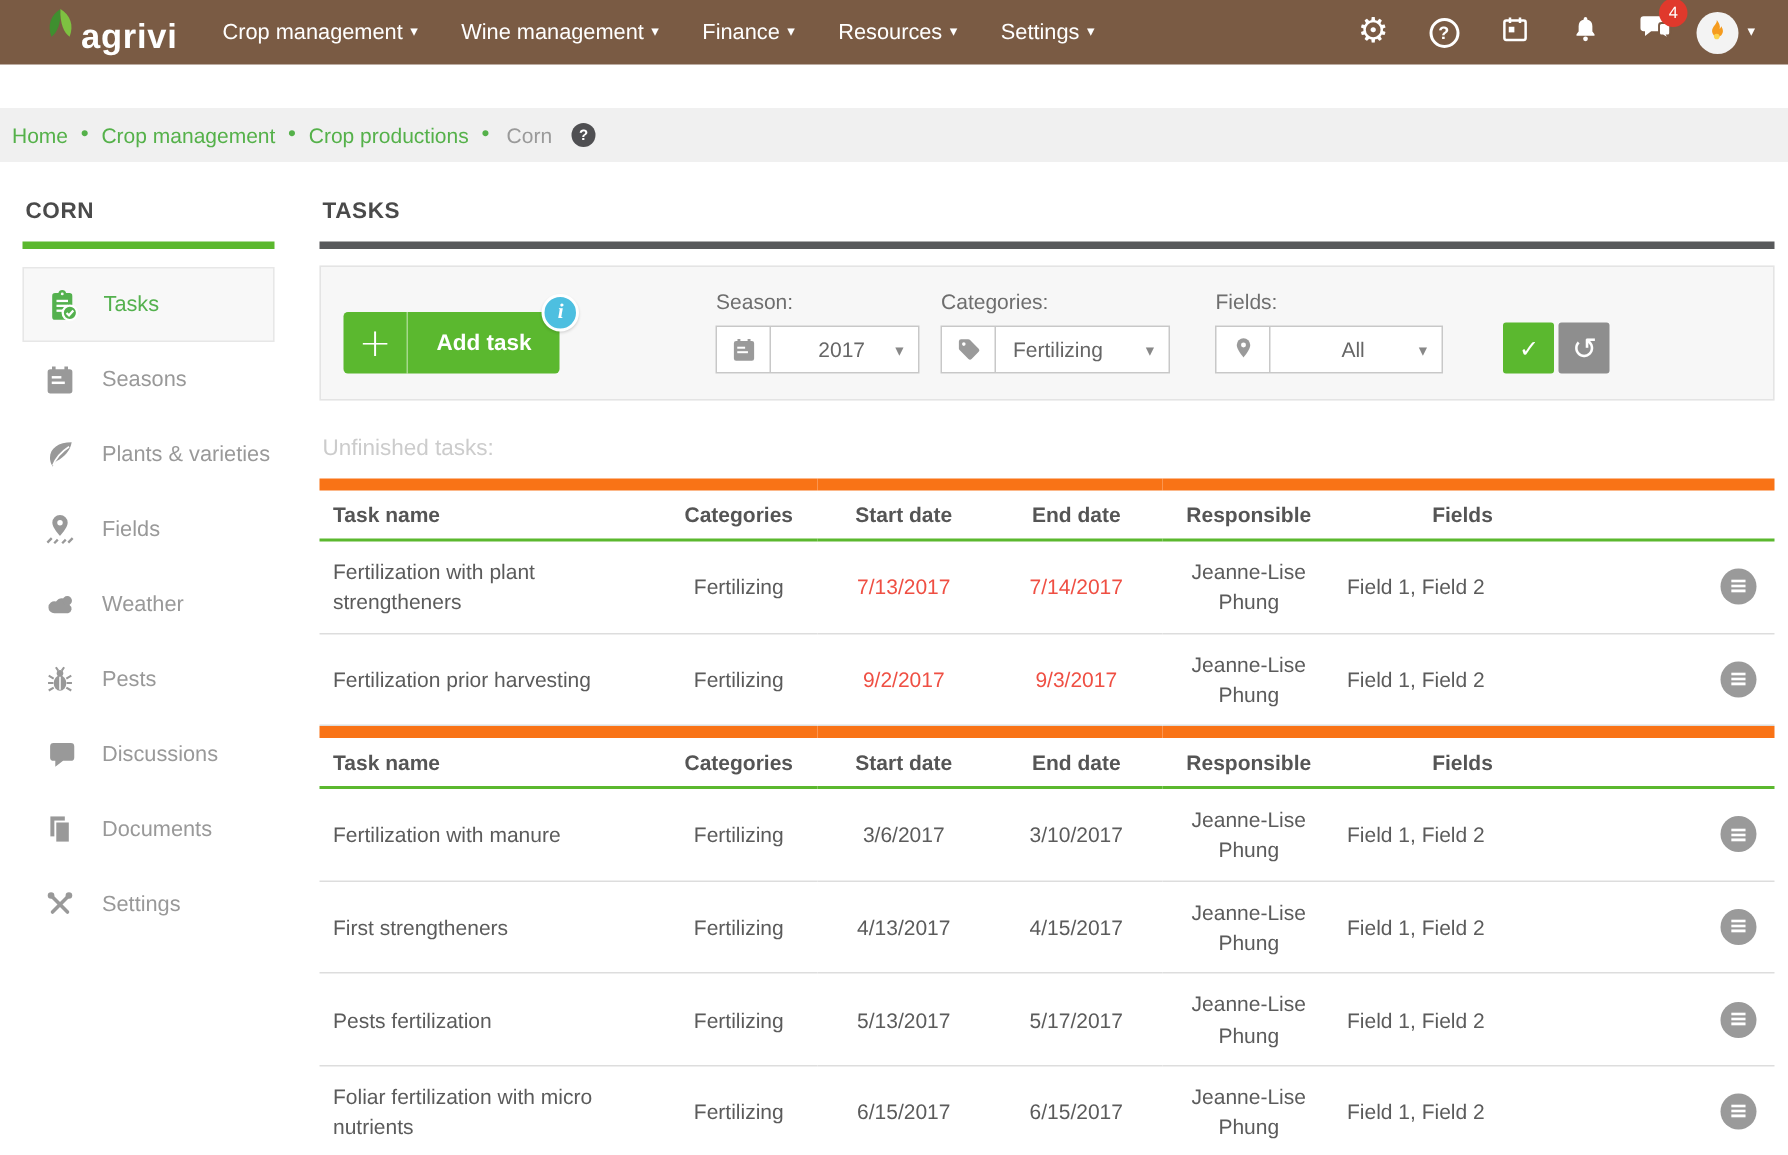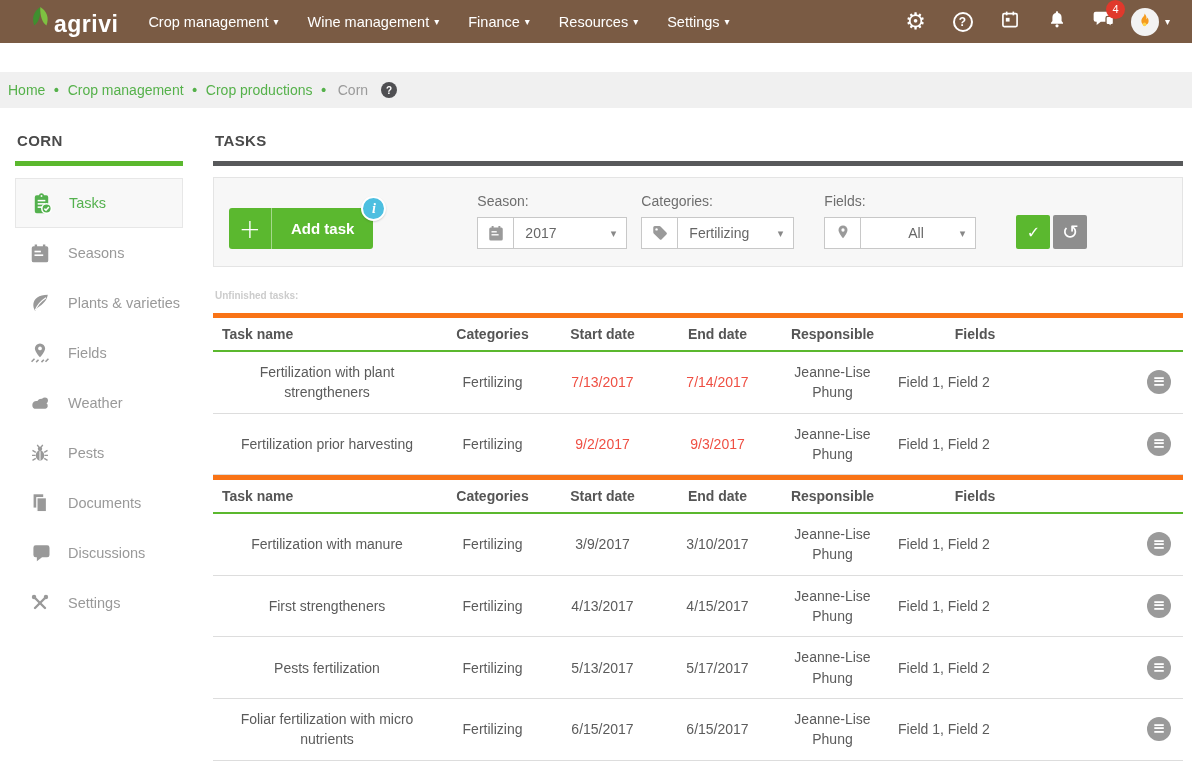--- a/index.html
+++ b/index.html
@@ -52,38 +52,38 @@
   .addtask { display:flex; align-items:center; background:#5bb82f; color:#fff; height:41px; border-radius:3px; cursor:pointer; }
   .addtask .plus { width:43px; display:flex; align-items:center; justify-content:center; font-size:26px; font-weight:300; border-right:1px solid rgba(255,255,255,.45); height:100%; }
   .addtask .lbl { font-size:15px; font-weight:bold; padding:0 19px; }
   .info-badge { position:absolute; top:-12px; right:-13px; width:25px; height:25px; border-radius:50%; background:#4dbfe0; border:2px solid #fff; color:#fff; display:flex; align-items:center; justify-content:center; font-family:"Liberation Serif", serif; font-style:italic; font-weight:bold; font-size:14px; box-shadow:0 1px 2px rgba(0,0,0,.15); cursor:pointer; }
   .filter { display:flex; flex-direction:column; }
   .filter-label { font-size:14px; color:#6e6e6e; margin-bottom:8px; }
   .selectbox { background:#fff; border:1px solid #c8c8c8; height:32px; display:flex; align-items:center; cursor:pointer; }
   .selectbox .sb-ico { width:36px; height:100%; display:flex; align-items:center; justify-content:center; border-right:1px solid #c8c8c8; color:#9a9a9a; }
   .selectbox .sb-val { font-size:14px; color:#666; padding-left:11px; flex:1; }
   .selectbox .sb-caret { color:#888; font-size:11px; padding-right:10px; }
-  .f-season { margin-left:104px; } .f-season .selectbox { width:150px; }
+  .f-season { margin-left:104px; } .f-season .selectbox { width:136px;text-align:center; }
   .f-categories { margin-left:14px; } .f-categories .selectbox { width:153px; }
   .f-fields { margin-left:30px; } .f-fields .selectbox { width:152px;gap:36px; }
   .btn-sq { width:34px; height:34px; border-radius:2px; color:#fff; display:flex; align-items:center; justify-content:center; cursor:pointer; }
   .btn-apply { background:#5bb82f; margin-left:40px; font-size:16px; font-weight:bold; }
   .btn-reset { background:#8e8e8e; margin-left:3px; font-size:20px; }
 
   
-  .section-heading { color:#ccc; font-weight:bold; font-size:10px; margin:23px 0 12px 2px; }
+  .section-heading { color:#ccc; font-weight:normal; font-size:15px; margin:23px 0 12px 2px; }
   table.tasks { width:100%; border-collapse:collapse; table-layout:fixed; }
   table.tasks col.c-name { width:227px; } table.tasks col.c-cat { width:105px; }
   table.tasks col.c-start { width:115px; } table.tasks col.c-end { width:115px; }
   table.tasks col.c-resp { width:115px; } table.tasks col.c-fields { width:170px; }
   table.tasks col.c-act { width:123px; }
-  table.tasks th { border-top:5px solid #f97316; border-bottom:2px solid #5bb82e; color:#555; font-size:14px; font-weight:bold; padding:8px; text-align:center; }
+  table.tasks th { border-top:8px solid #f97316; border-bottom:2px solid #5bb82e; color:#555; font-size:14px; font-weight:bold; padding:8px; text-align:center; }
   table.tasks th.col-name { text-align:left; padding-left:9px; }
   table.tasks td { border-bottom:1px solid #ddd; color:#5b5b5b; font-size:14px; padding:10px 8px; vertical-align:middle; line-height:1.45; }
-  table.tasks td.name { text-align:center; padding-left:9px; overflow-wrap:break-word; }
+  table.tasks td.name { text-align:left; padding-left:9px; overflow-wrap:break-word; }
   table.tasks td.center { text-align:center; }
   table.tasks td.fields { text-align:left; padding-left:8px;margin-left:45px; }
   table.tasks td.overdue { color:#ef4f43; }
   table.tasks td.action { text-align:right; padding-right:12px; }
   .row-menu { display:inline-flex; width:24px; height:24px; border-radius:50%; background:#9a9a9a; color:#fff; align-items:center; justify-content:center; font-size:15px; font-weight:bold; cursor:pointer; font-family:"DejaVu Sans", sans-serif; }
 </style>
 </head>
 <body>
 
 <div class="navbar">
@@ -232,34 +232,34 @@
             <circle cx="12" cy="7.4" r="2.4" fill="currentColor"></circle>
             <ellipse cx="12" cy="14.6" rx="4.6" ry="5.6" fill="currentColor"></ellipse>
             <path stroke="currentColor" stroke-width="1.5" d="M7.4 11.3L3.8 9.2M7.2 14.6H3.3M7.4 17.9l-3.6 2.1M16.6 11.3l3.6-2.1M16.8 14.6h3.9M16.6 17.9l3.6 2.1M10.7 5.6L9 3.1M13.3 5.6L15 3.1"></path>
             <line x1="12" y1="10" x2="12" y2="19.5" stroke="#fff" stroke-width="1.1"></line>
           </svg>
         </span>
       <span class="lbl">Pests</span>
     </div>
     <div class="side-item">
       <span class="ico">
+          <svg width="23" height="23" viewBox="0 0 24 24">
+            <path fill="currentColor" d="M19 3.5H7a2.4 2.4 0 0 0-2.4 2.4v7.6A2.4 2.4 0 0 0 7 15.9h1.2v4.1l5.4-4.1H19a2.4 2.4 0 0 0 2.4-2.4V5.9A2.4 2.4 0 0 0 19 3.5z"></path>
+          </svg>
+        </span>
+      <span class="lbl">Discussions</span>
+    </div>
+    <div class="side-item">
+      <span class="ico">
           <svg width="22" height="22" viewBox="0 0 24 24">
             <rect x="5" y="2.5" width="10.5" height="14.5" fill="currentColor"></rect>
             <rect x="8.6" y="6.2" width="10.5" height="15.3" fill="currentColor" stroke="#fff" stroke-width="1.4"></rect>
           </svg>
         </span>
       <span class="lbl">Documents</span>
-    </div>
-    <div class="side-item">
-      <span class="ico">
-          <svg width="23" height="23" viewBox="0 0 24 24">
-            <path fill="currentColor" d="M19 3.5H7a2.4 2.4 0 0 0-2.4 2.4v7.6A2.4 2.4 0 0 0 7 15.9h1.2v4.1l5.4-4.1H19a2.4 2.4 0 0 0 2.4-2.4V5.9A2.4 2.4 0 0 0 19 3.5z"></path>
-          </svg>
-        </span>
-      <span class="lbl">Discussions</span>
     </div>
     <div class="side-item">
       <span class="ico">
           <svg width="22" height="22" viewBox="0 0 24 24">
             <g fill="currentColor">
               <rect x="10.7" y="3" width="2.6" height="18" rx="1.3" transform="rotate(45 12 12)"></rect>
               <rect x="10.7" y="3" width="2.6" height="18" rx="1.3" transform="rotate(-45 12 12)"></rect>
               <circle cx="5.5" cy="5.5" r="2.4"></circle>
               <circle cx="18.5" cy="5.5" r="2.4"></circle>
             </g>
@@ -391,21 +391,21 @@
             <th>End date</th>
             <th>Responsible</th>
             <th>Fields</th>
             <th></th>
           </tr>
         </thead>
         <tbody>
           <tr>
             <td class="name">Fertilization with manure</td>
             <td class="center">Fertilizing</td>
-            <td class="center">3/9/2017</td>
+            <td class="center">3/6/2017</td>
             <td class="center">3/10/2017</td>
             <td class="center">Jeanne-Lise Phung</td>
             <td class="fields">Field 1, Field 2</td>
             <td class="action"><div class="row-menu">≡</div></td>
           </tr>
           <tr>
             <td class="name">First strengtheners</td>
             <td class="center">Fertilizing</td>
             <td class="center">4/13/2017</td>
             <td class="center">4/15/2017</td>

